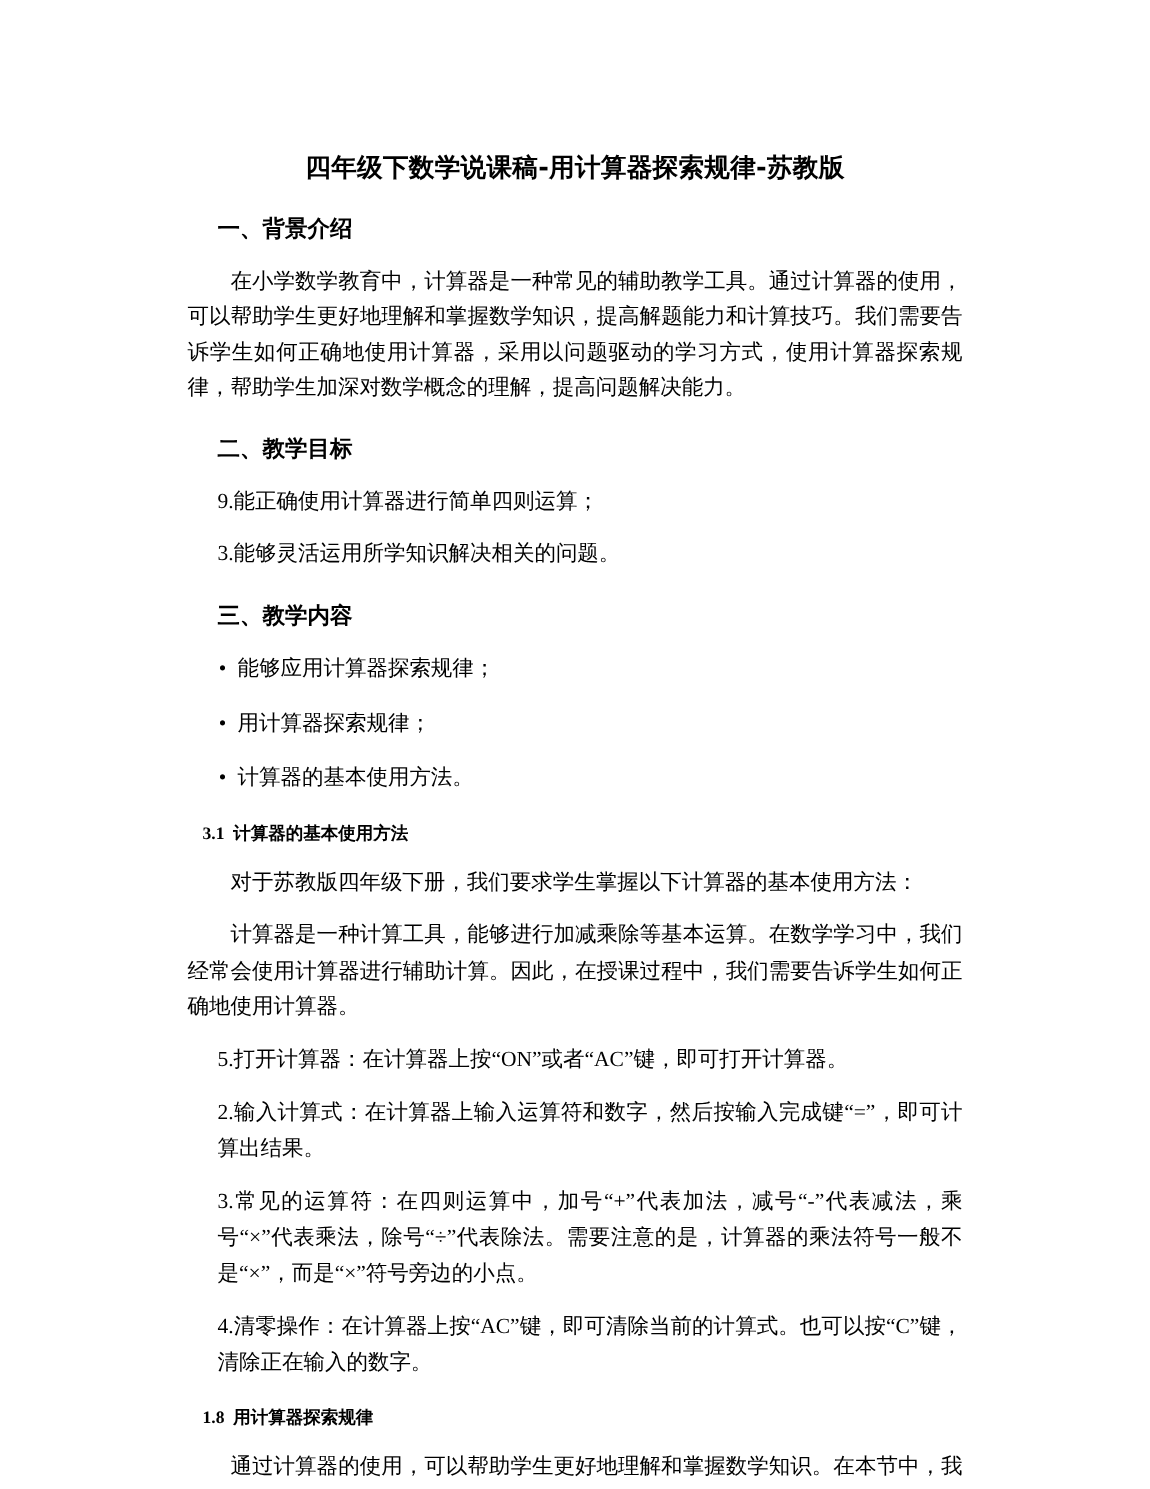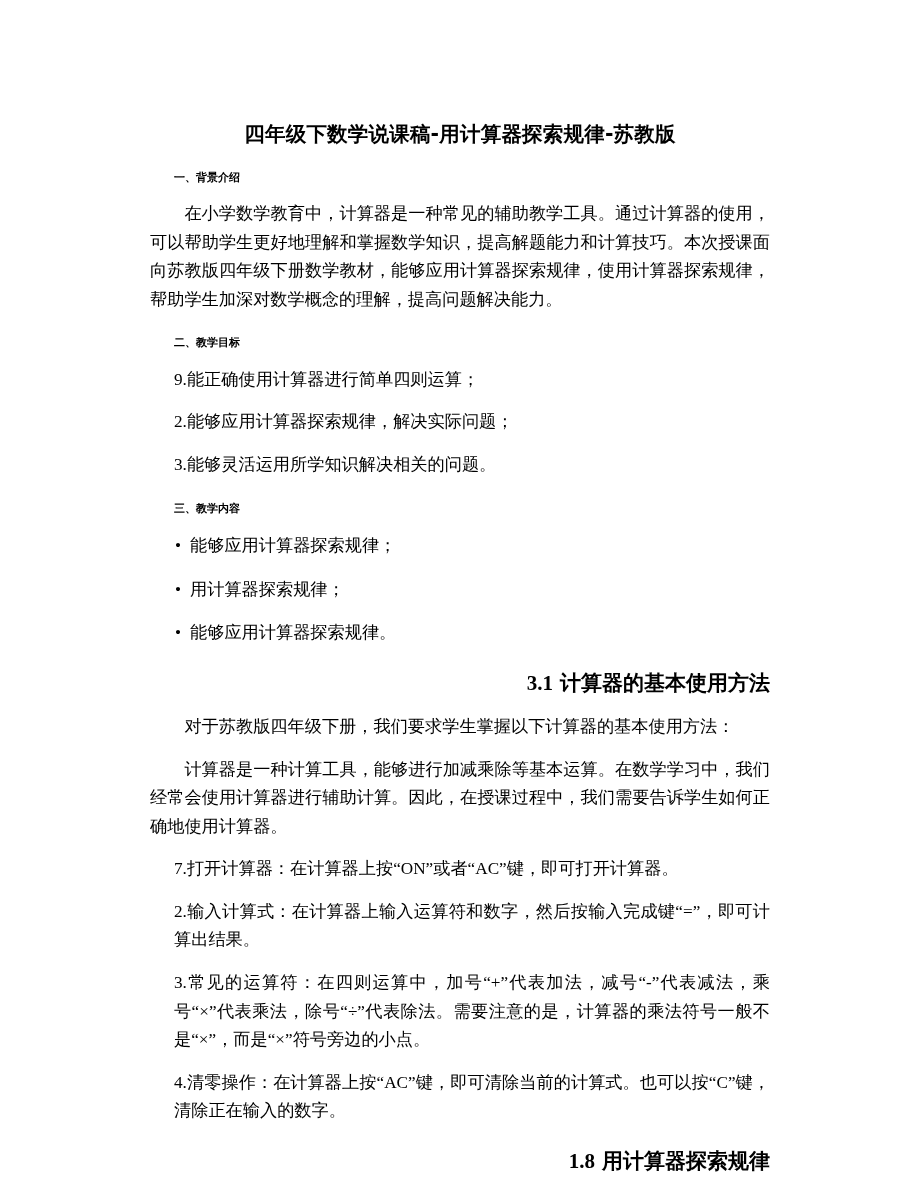--- a/index.html
+++ b/index.html
@@ -37,35 +37,34 @@
     line-height: 1.4;
     text-align: center;
     margin: 0;
     padding-top: 120px;
     letter-spacing: 0.2px;
     white-space: nowrap;
   }
   .h2 {
     font-family: "DejaVu Sans", "Liberation Sans", sans-serif;
     font-weight: bold;
-    font-size: 11px;
+    font-size: 18px;
     line-height: 1.5;
     margin: 0;
     padding-top: 21px;
     padding-left: 24px;
   }
   .h3 {
     font-family: "DejaVu Sans", "Liberation Sans", sans-serif;
     font-weight: bold;
-    font-size: 21px;
+    font-size: 14px;
     line-height: 1.5;
     margin: 0;
     padding-top: 20px;
     padding-left: 12px;
-    text-align: right;
   }
   .h3 .num {
     font-family: "Liberation Serif", "DejaVu Serif", serif;
     font-weight: bold;
     padding-right: 7px;
   }
   p.para {
     font-size: 17.2px;
     line-height: 1.66;
     margin: 0;
@@ -103,49 +102,48 @@
 </style>
 </head>
 <body style="color: rgb(0, 0, 0);">
 
 <div class="page" style="background: rgb(255, 255, 255);">
   <div class="content">
 
     <h1 class="doc-title">四年级下数学说课稿-用计算器探索规律-苏教版</h1>
 
     <h2 class="h2">一、背景介绍</h2>
-    <p class="para indent">在小学数学教育中，计算器是一种常见的辅助教学工具。通过计算器的使用，可以帮助学生更好地理解和掌握数学知识，提高解题能力和计算技巧。本次授课面向苏教版四年级下册数学教材，能够应用计算器探索规律，使用计算器探索规律，帮助学生加深对数学概念的理解，提高问题解决能力。</p>
+    <p class="para indent">在小学数学教育中，计算器是一种常见的辅助教学工具。通过计算器的使用，可以帮助学生更好地理解和掌握数学知识，提高解题能力和计算技巧。我们需要告诉学生如何正确地使用计算器，采用以问题驱动的学习方式，使用计算器探索规律，帮助学生加深对数学概念的理解，提高问题解决能力。</p>
 
     <h2 class="h2">二、教学目标</h2>
     <p class="para num-item">9.能正确使用计算器进行简单四则运算；</p>
-    <p class="para num-item">2.能够应用计算器探索规律，解决实际问题；</p>
     <p class="para num-item">3.能够灵活运用所学知识解决相关的问题。</p>
 
     <h2 class="h2">三、教学内容</h2>
     <ul class="bullets">
       <li>
         <span class="dot">•</span>
         <span>能够应用计算器探索规律；</span>
       </li>
       <li>
         <span class="dot">•</span>
         <span>用计算器探索规律；</span>
       </li>
       <li>
         <span class="dot">•</span>
-        <span>能够应用计算器探索规律。</span>
+        <span>计算器的基本使用方法。</span>
       </li>
     </ul>
 
     <h3 class="h3">
       <span class="num">3.1</span><span>计算器的基本使用方法</span>
     </h3>
     <p class="para indent">对于苏教版四年级下册，我们要求学生掌握以下计算器的基本使用方法：</p>
     <p class="para indent">计算器是一种计算工具，能够进行加减乘除等基本运算。在数学学习中，我们经常会使用计算器进行辅助计算。因此，在授课过程中，我们需要告诉学生如何正确地使用计算器。</p>
-    <p class="para num-item">7.打开计算器：在计算器上按“ON”或者“AC”键，即可打开计算器。</p>
+    <p class="para num-item">5.打开计算器：在计算器上按“ON”或者“AC”键，即可打开计算器。</p>
     <p class="para num-item">2.输入计算式：在计算器上输入运算符和数字，然后按输入完成键“=”，即可计算出结果。</p>
     <p class="para num-item">3.常见的运算符：在四则运算中，加号“+”代表加法，减号“-”代表减法，乘号“×”代表乘法，除号“÷”代表除法。需要注意的是，计算器的乘法符号一般不是“×”，而是“×”符号旁边的小点。</p>
     <p class="para num-item">4.清零操作：在计算器上按“AC”键，即可清除当前的计算式。也可以按“C”键，清除正在输入的数字。</p>
 
     <h3 class="h3">
       <span class="num">1.8</span><span>用计算器探索规律</span>
     </h3>
     <p class="para indent">通过计算器的使用，可以帮助学生更好地理解和掌握数学知识。在本节中，我们将使用计算器来探索一些规律。</p>
 
   </div>

